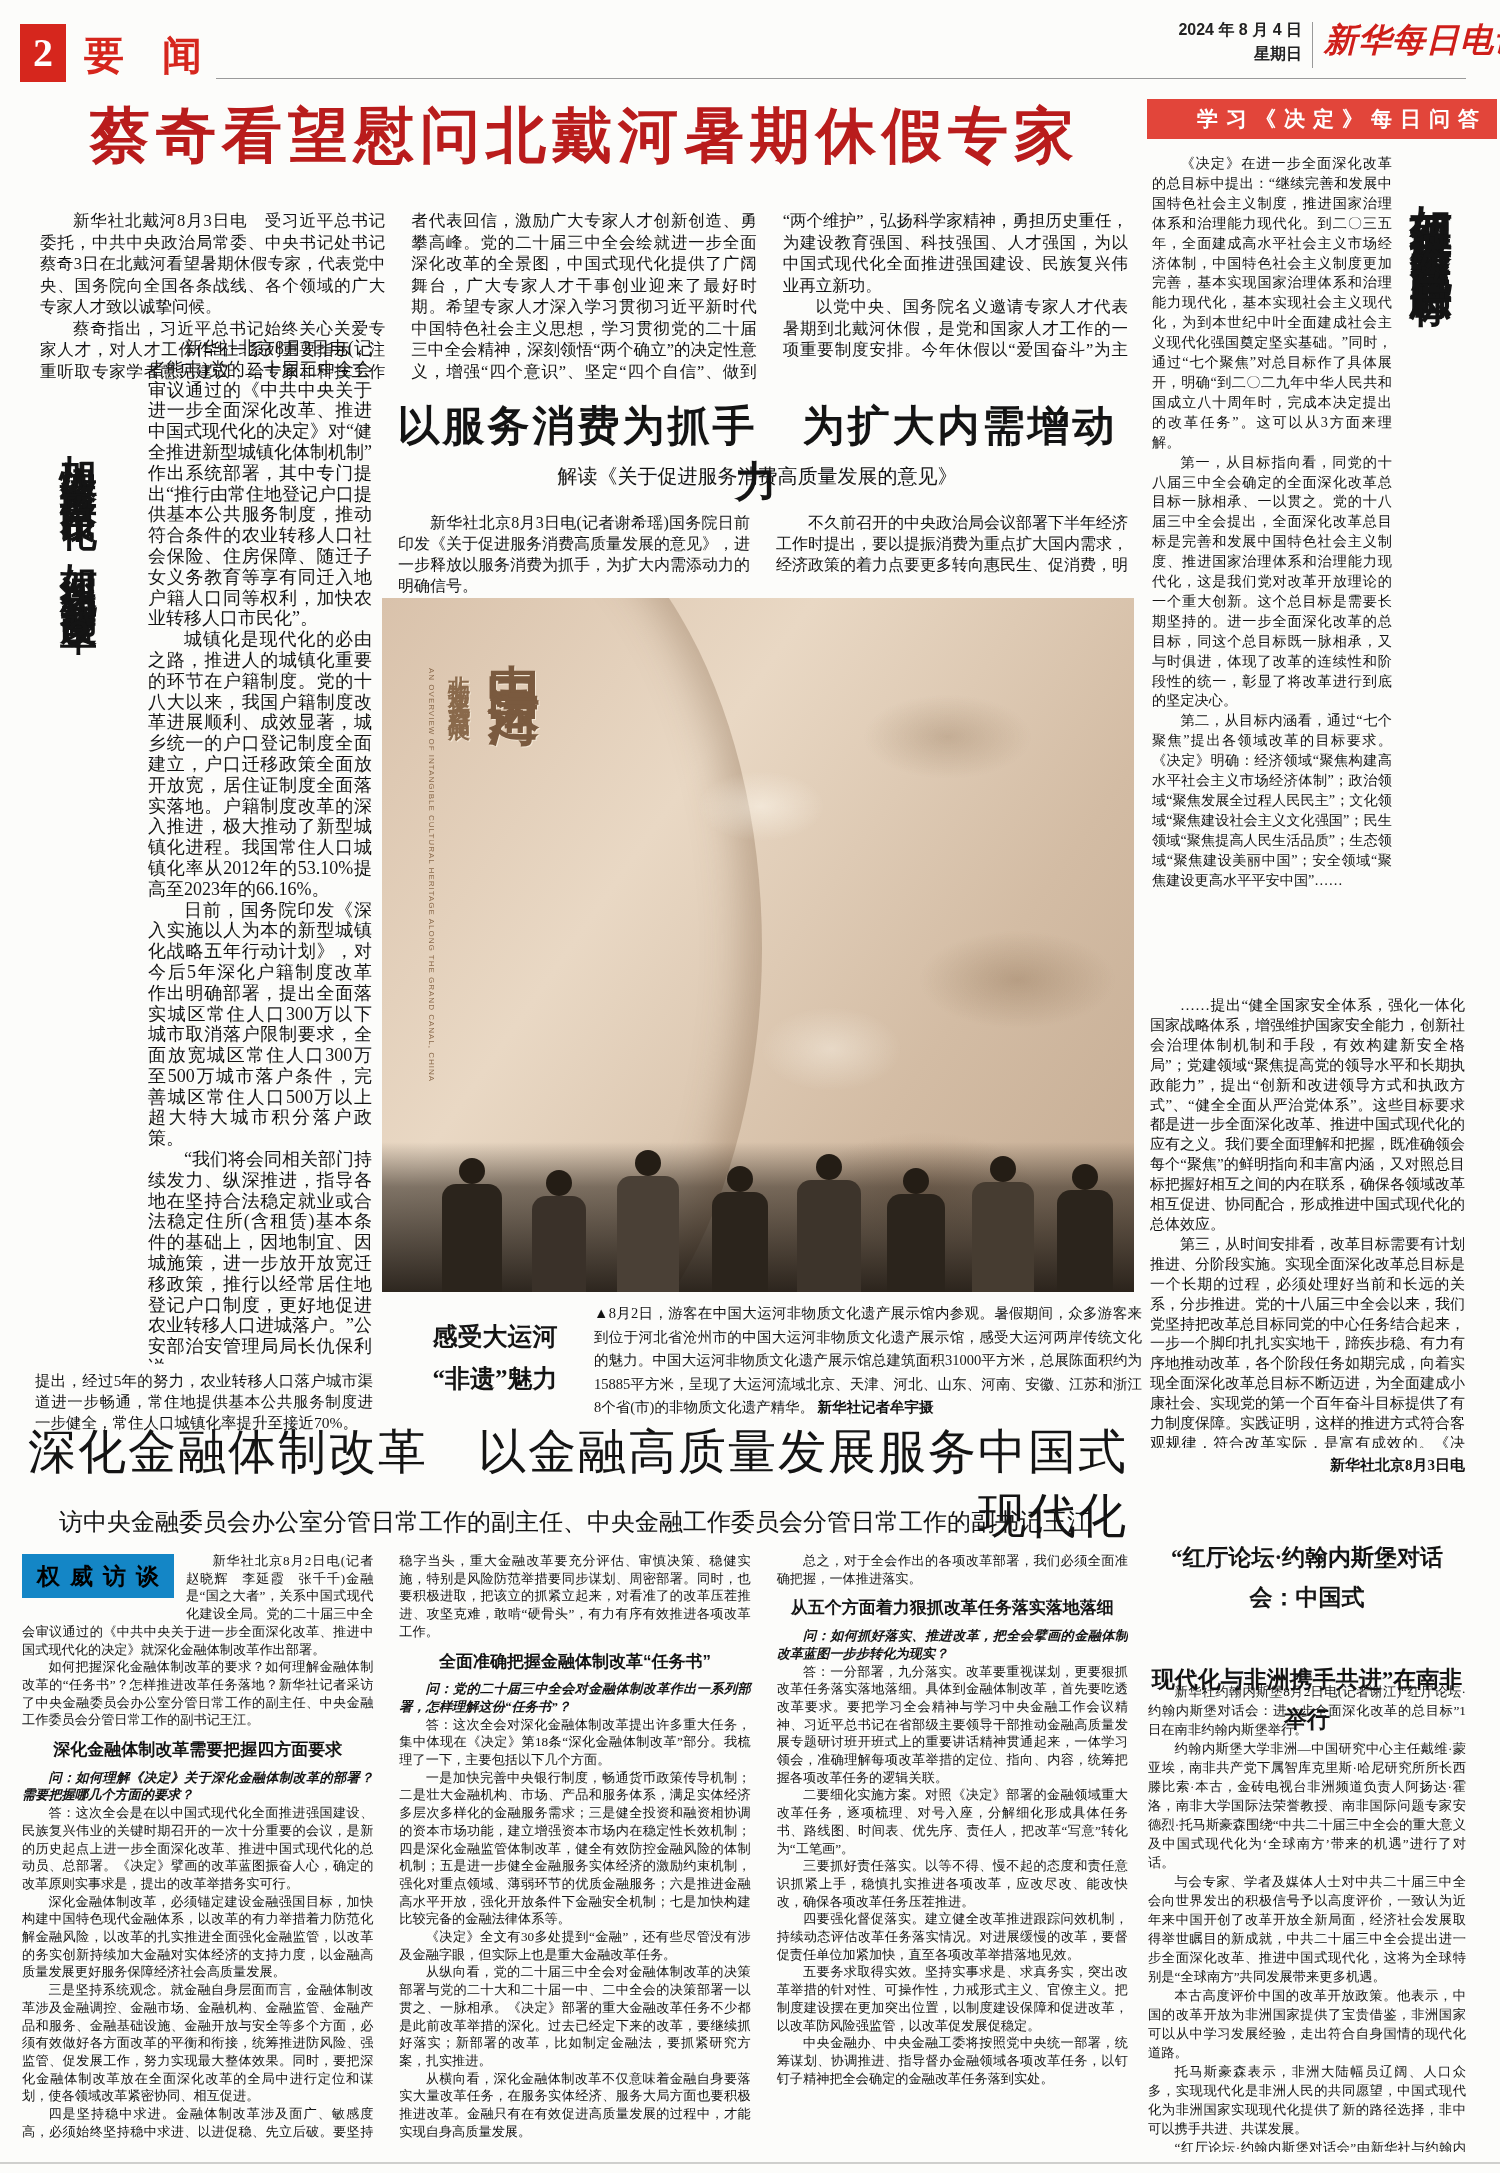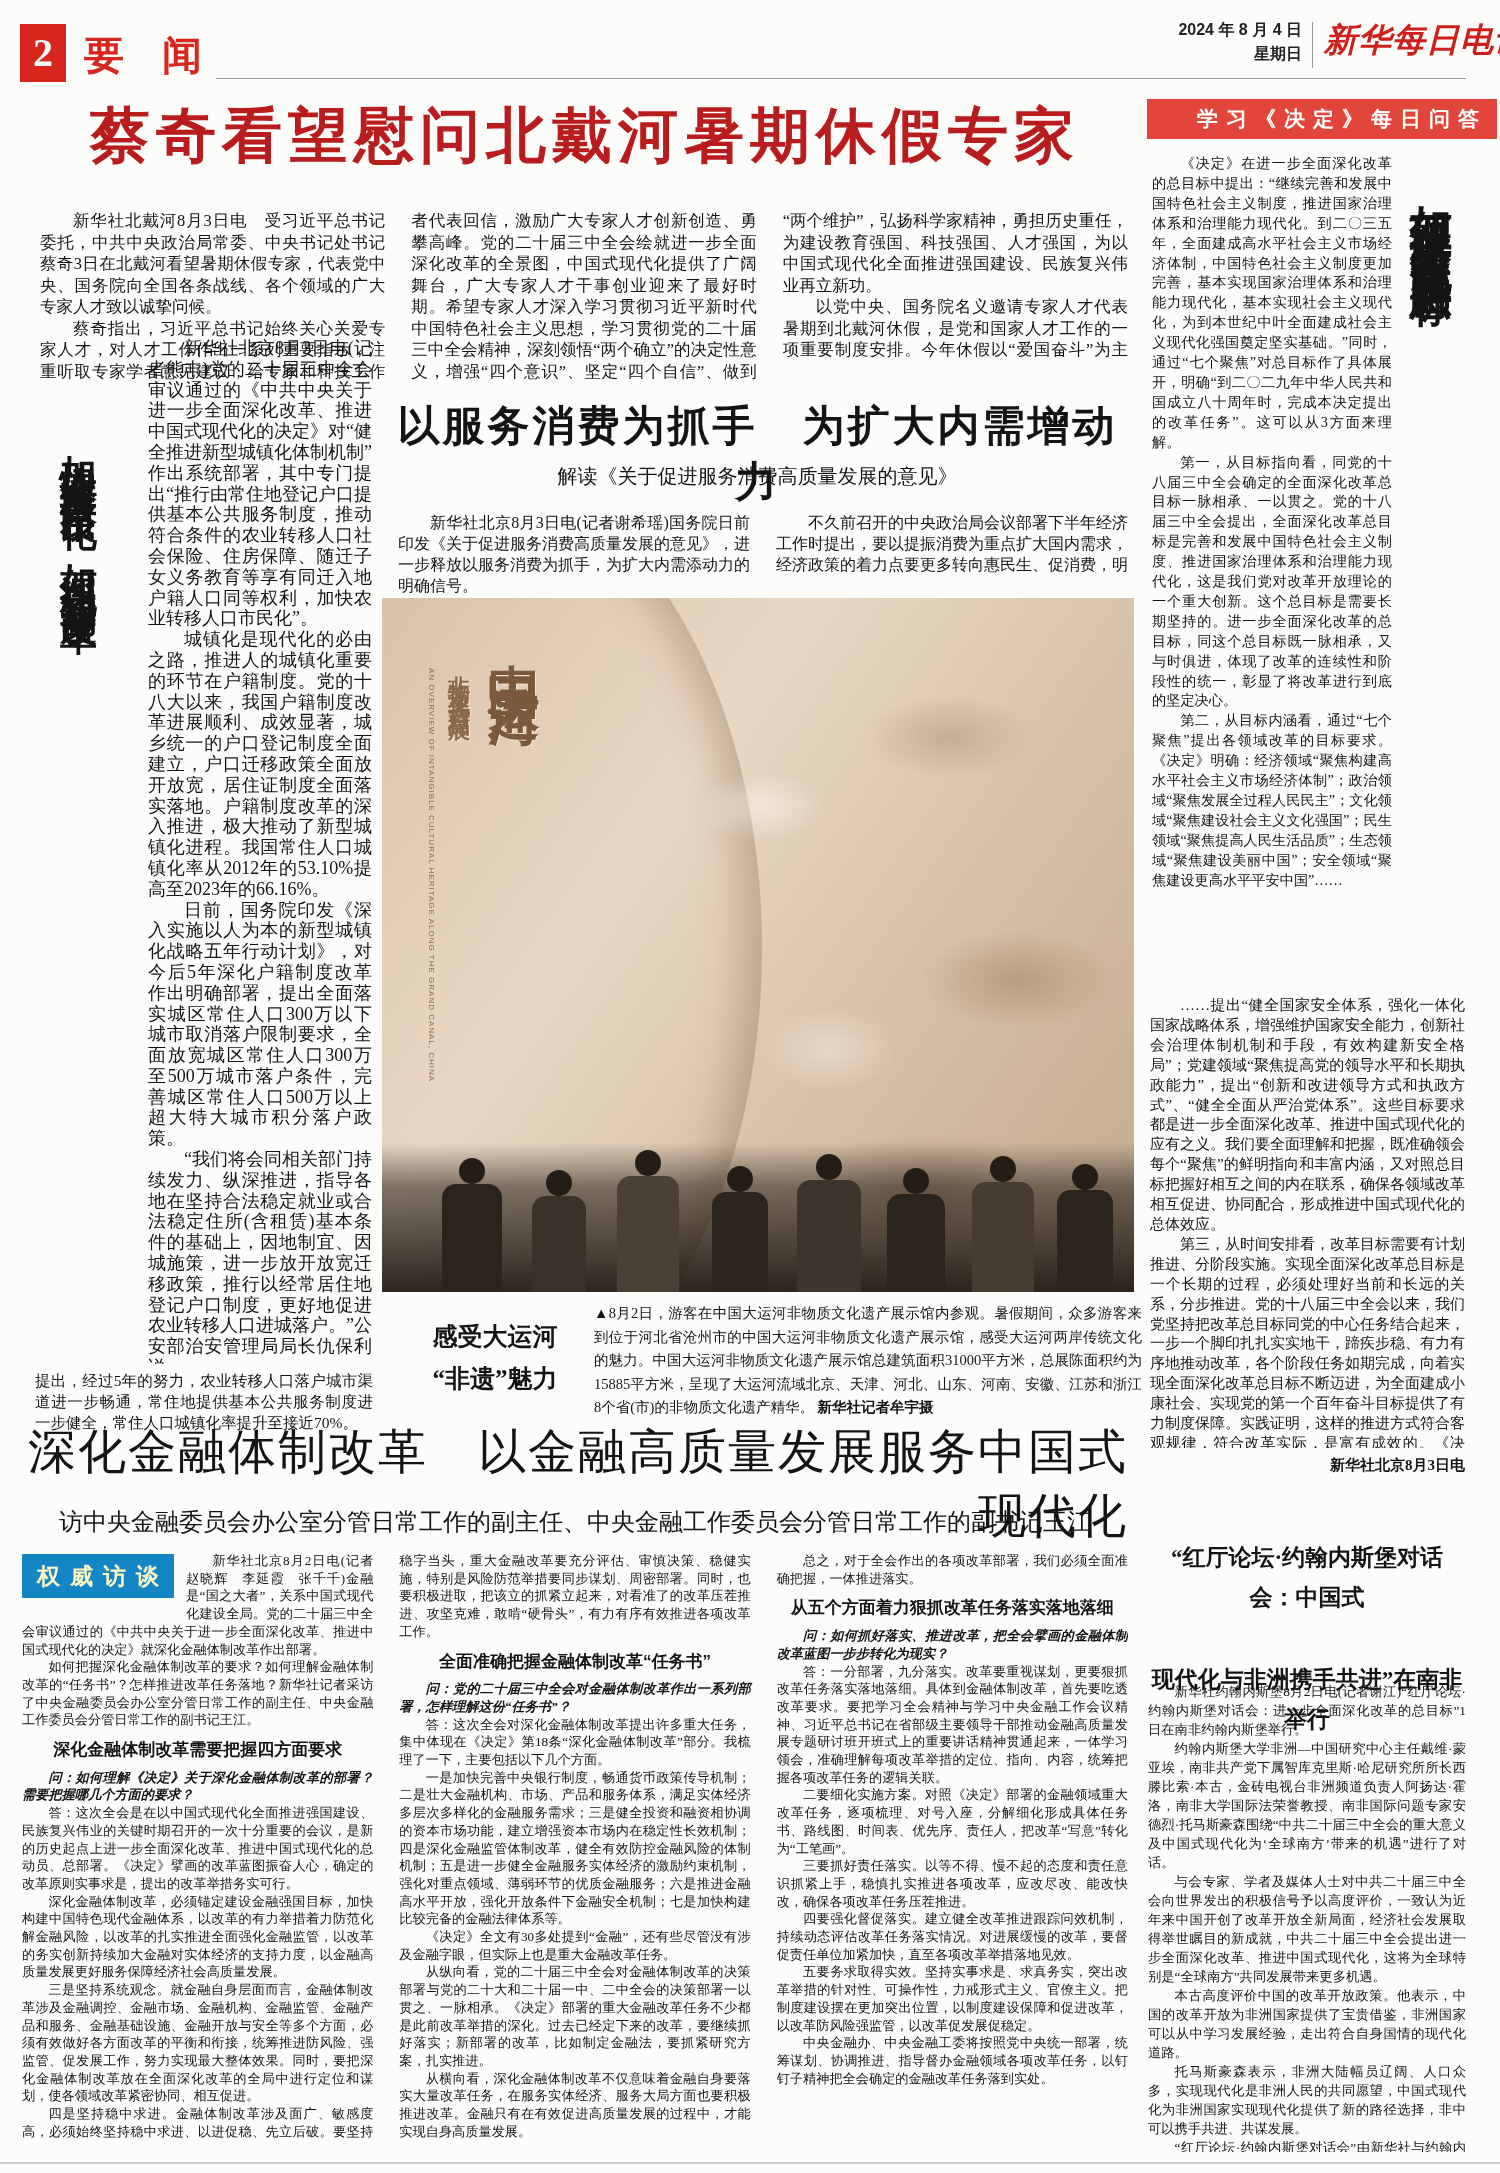--- a/index.html
+++ b/index.html
@@ -63,21 +63,21 @@
          width:26px;height:26px;border-radius:50%;background:#241d15;}
   
   .cap-label{left:405px;top:1316px;width:180px;text-align:center;font-size:25px;font-weight:600;line-height:42px;}
   .cap-text{left:594px;top:1302px;width:548px;height:96px;font-size:14.5px;line-height:23.5px;text-align:justify;}
   .cap-text .credit{font-weight:bold;white-space:nowrap;}
   
   .d-headline{left:22px;top:1420px;width:1106px;text-align:right;font-size:48px;font-weight:400;letter-spacing:2px;}
   .d-subhead{left:22px;top:1506px;width:1106px;text-align:center;font-size:24px;font-weight:500;}
   .d-flow{left:22px;top:1552px;width:1106px;height:600px;column-count:3;column-gap:26px;
           font-size:13.2px;line-height:17.7px;overflow:hidden;}
-  .badge{float:left;width:152px;height:44px;background:#1486c6;color:#fef9c3;margin:2px 12px 10px 0;
+  .badge{float:left;width:152px;height:44px;background:#1486c6;color:#000000;margin:2px 12px 10px 0;
          font-family:"Liberation Sans",sans-serif;font-size:23px;font-weight:bold;letter-spacing:10px;
          text-align:center;line-height:44px;text-indent:10px;}
   
   .e-headline{left:1148px;top:1538px;width:318px;text-align:center;font-size:23px;font-weight:900;line-height:40px;}
   .e-headline .l1{margin-bottom:42px;}
   .e-body{left:1148px;top:1682px;width:318px;height:470px;font-size:13.3px;line-height:19px;}
   
   .f-banner{left:1147px;top:99px;width:318px;height:40px;background:#e2453a;color:#fff;
             font-family:"Liberation Sans",sans-serif;font-size:21px;font-weight:bold;letter-spacing:8px;
             text-align:center;line-height:40px;text-indent:8px;padding-left:32px;}

